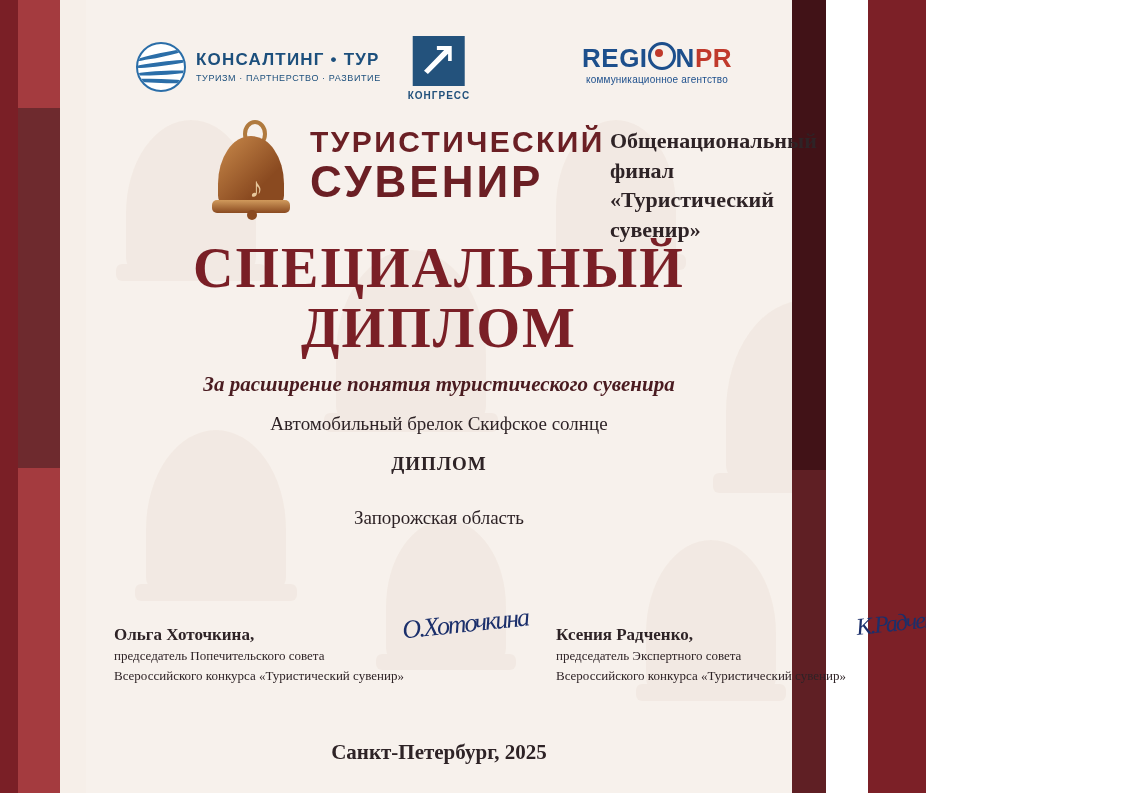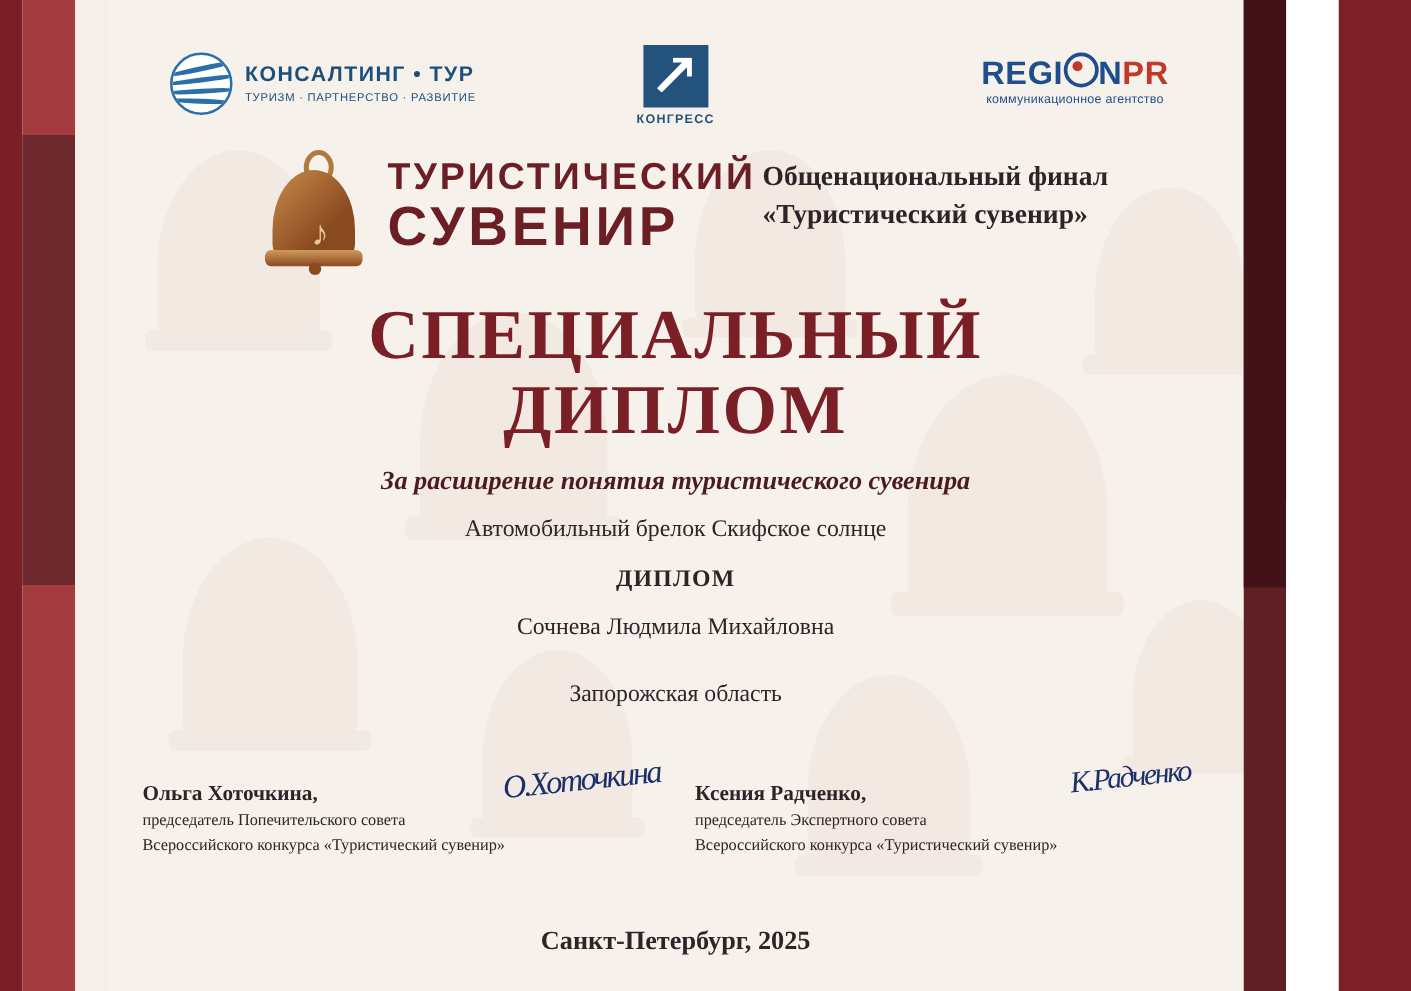--- a/index.html
+++ b/index.html
@@ -9,21 +9,21 @@
   }
   body {
     width: 1129px;
     height: 793px;
     overflow: hidden;
     font-family: "Liberation Serif", serif;
   }
 
   .certificate {
     position: relative;
-    width: 1129px;
+    width: 926px;
     height: 793px;
     background: #f6efe9;
     overflow: hidden;
   }
 
   
   .bar {
     position: absolute;
     top: 0;
     bottom: 0;
@@ -512,21 +512,20 @@
 
   <div class="headline">
     <div>СПЕЦИАЛЬНЫЙ</div>
     <div>ДИПЛОМ</div>
   </div>
 
   <div class="body-block">
     <div class="award-for">За расширение понятия туристического сувенира</div>
     <div class="item-name">Автомобильный брелок Скифское солнце</div>
     <div class="author-label">ДИПЛОМ</div>
-    <div class="author-name">Сочнева Людмила Михайловна</div>
     <div class="region-name">Запорожская область</div>
   </div>
 
   <div class="signatures">
     <div class="sig sig-left">
       <div class="sig-name">Ольга Хоточкина,</div>
       <div class="sig-role">председатель Попечительского совета</div>
       <div class="sig-role">Всероссийского конкурса «Туристический сувенир»</div>
       <div class="sig-mark">О.Хоточкина</div>
     </div>

